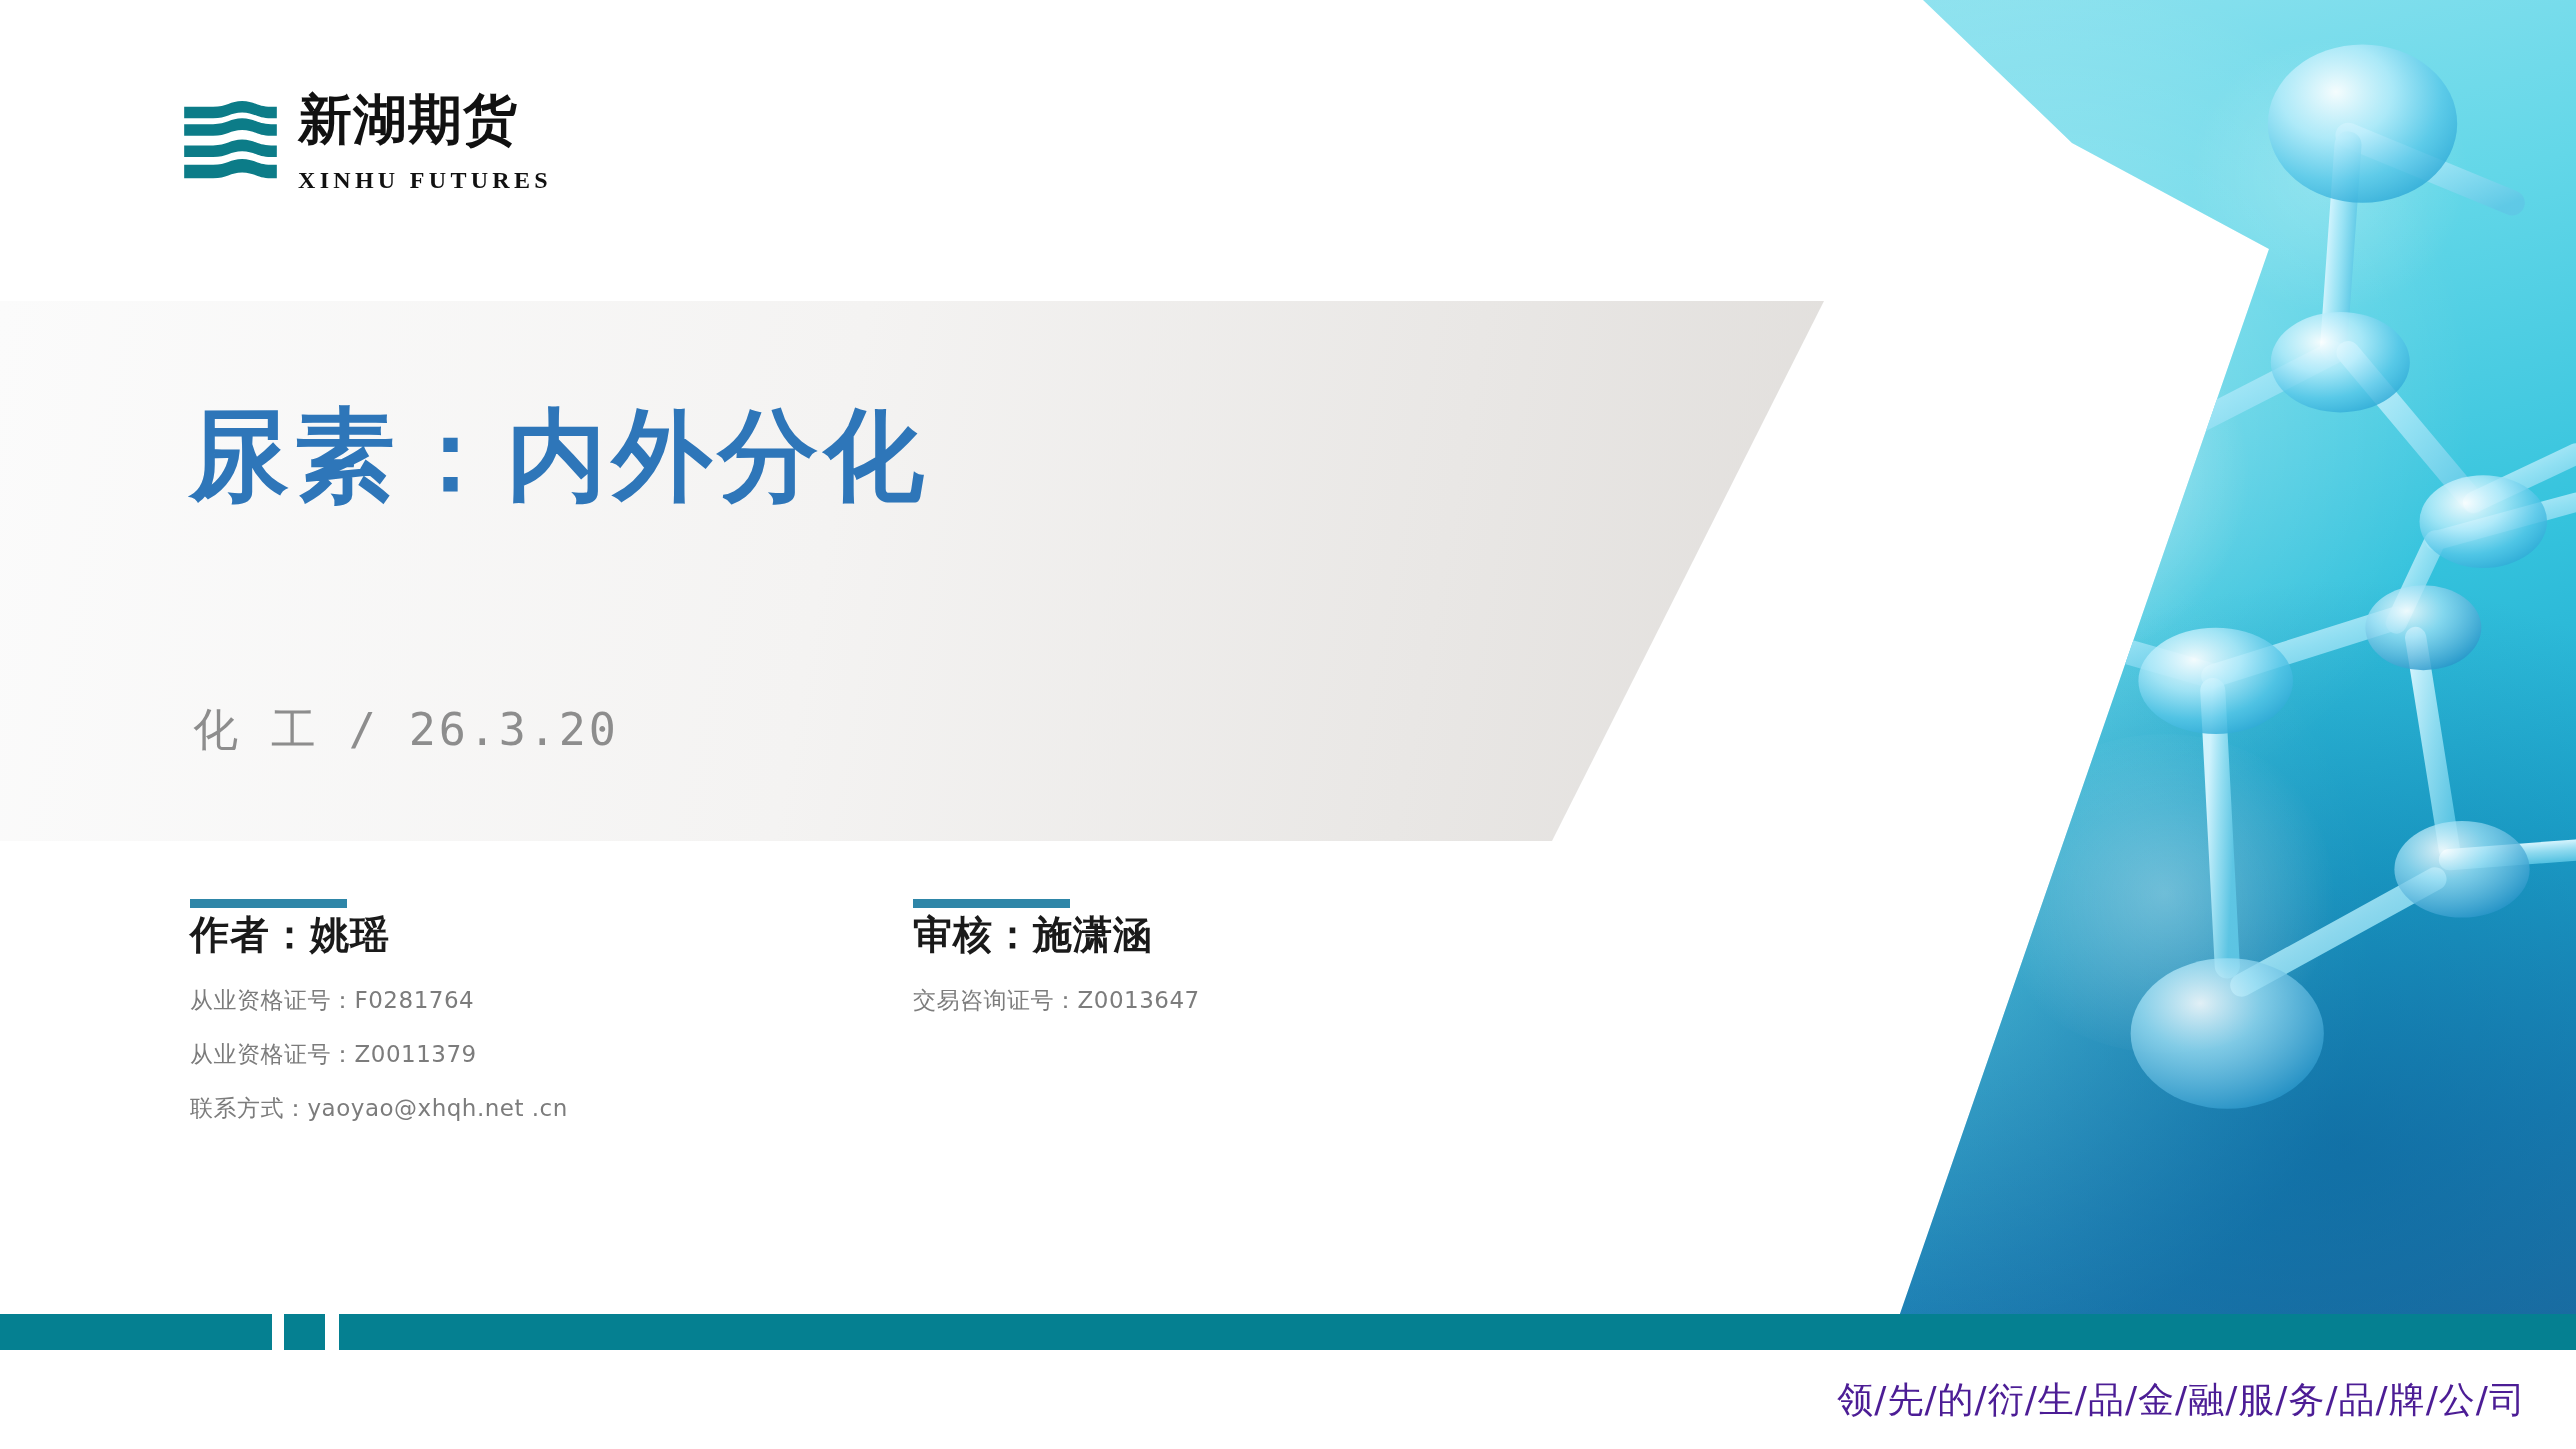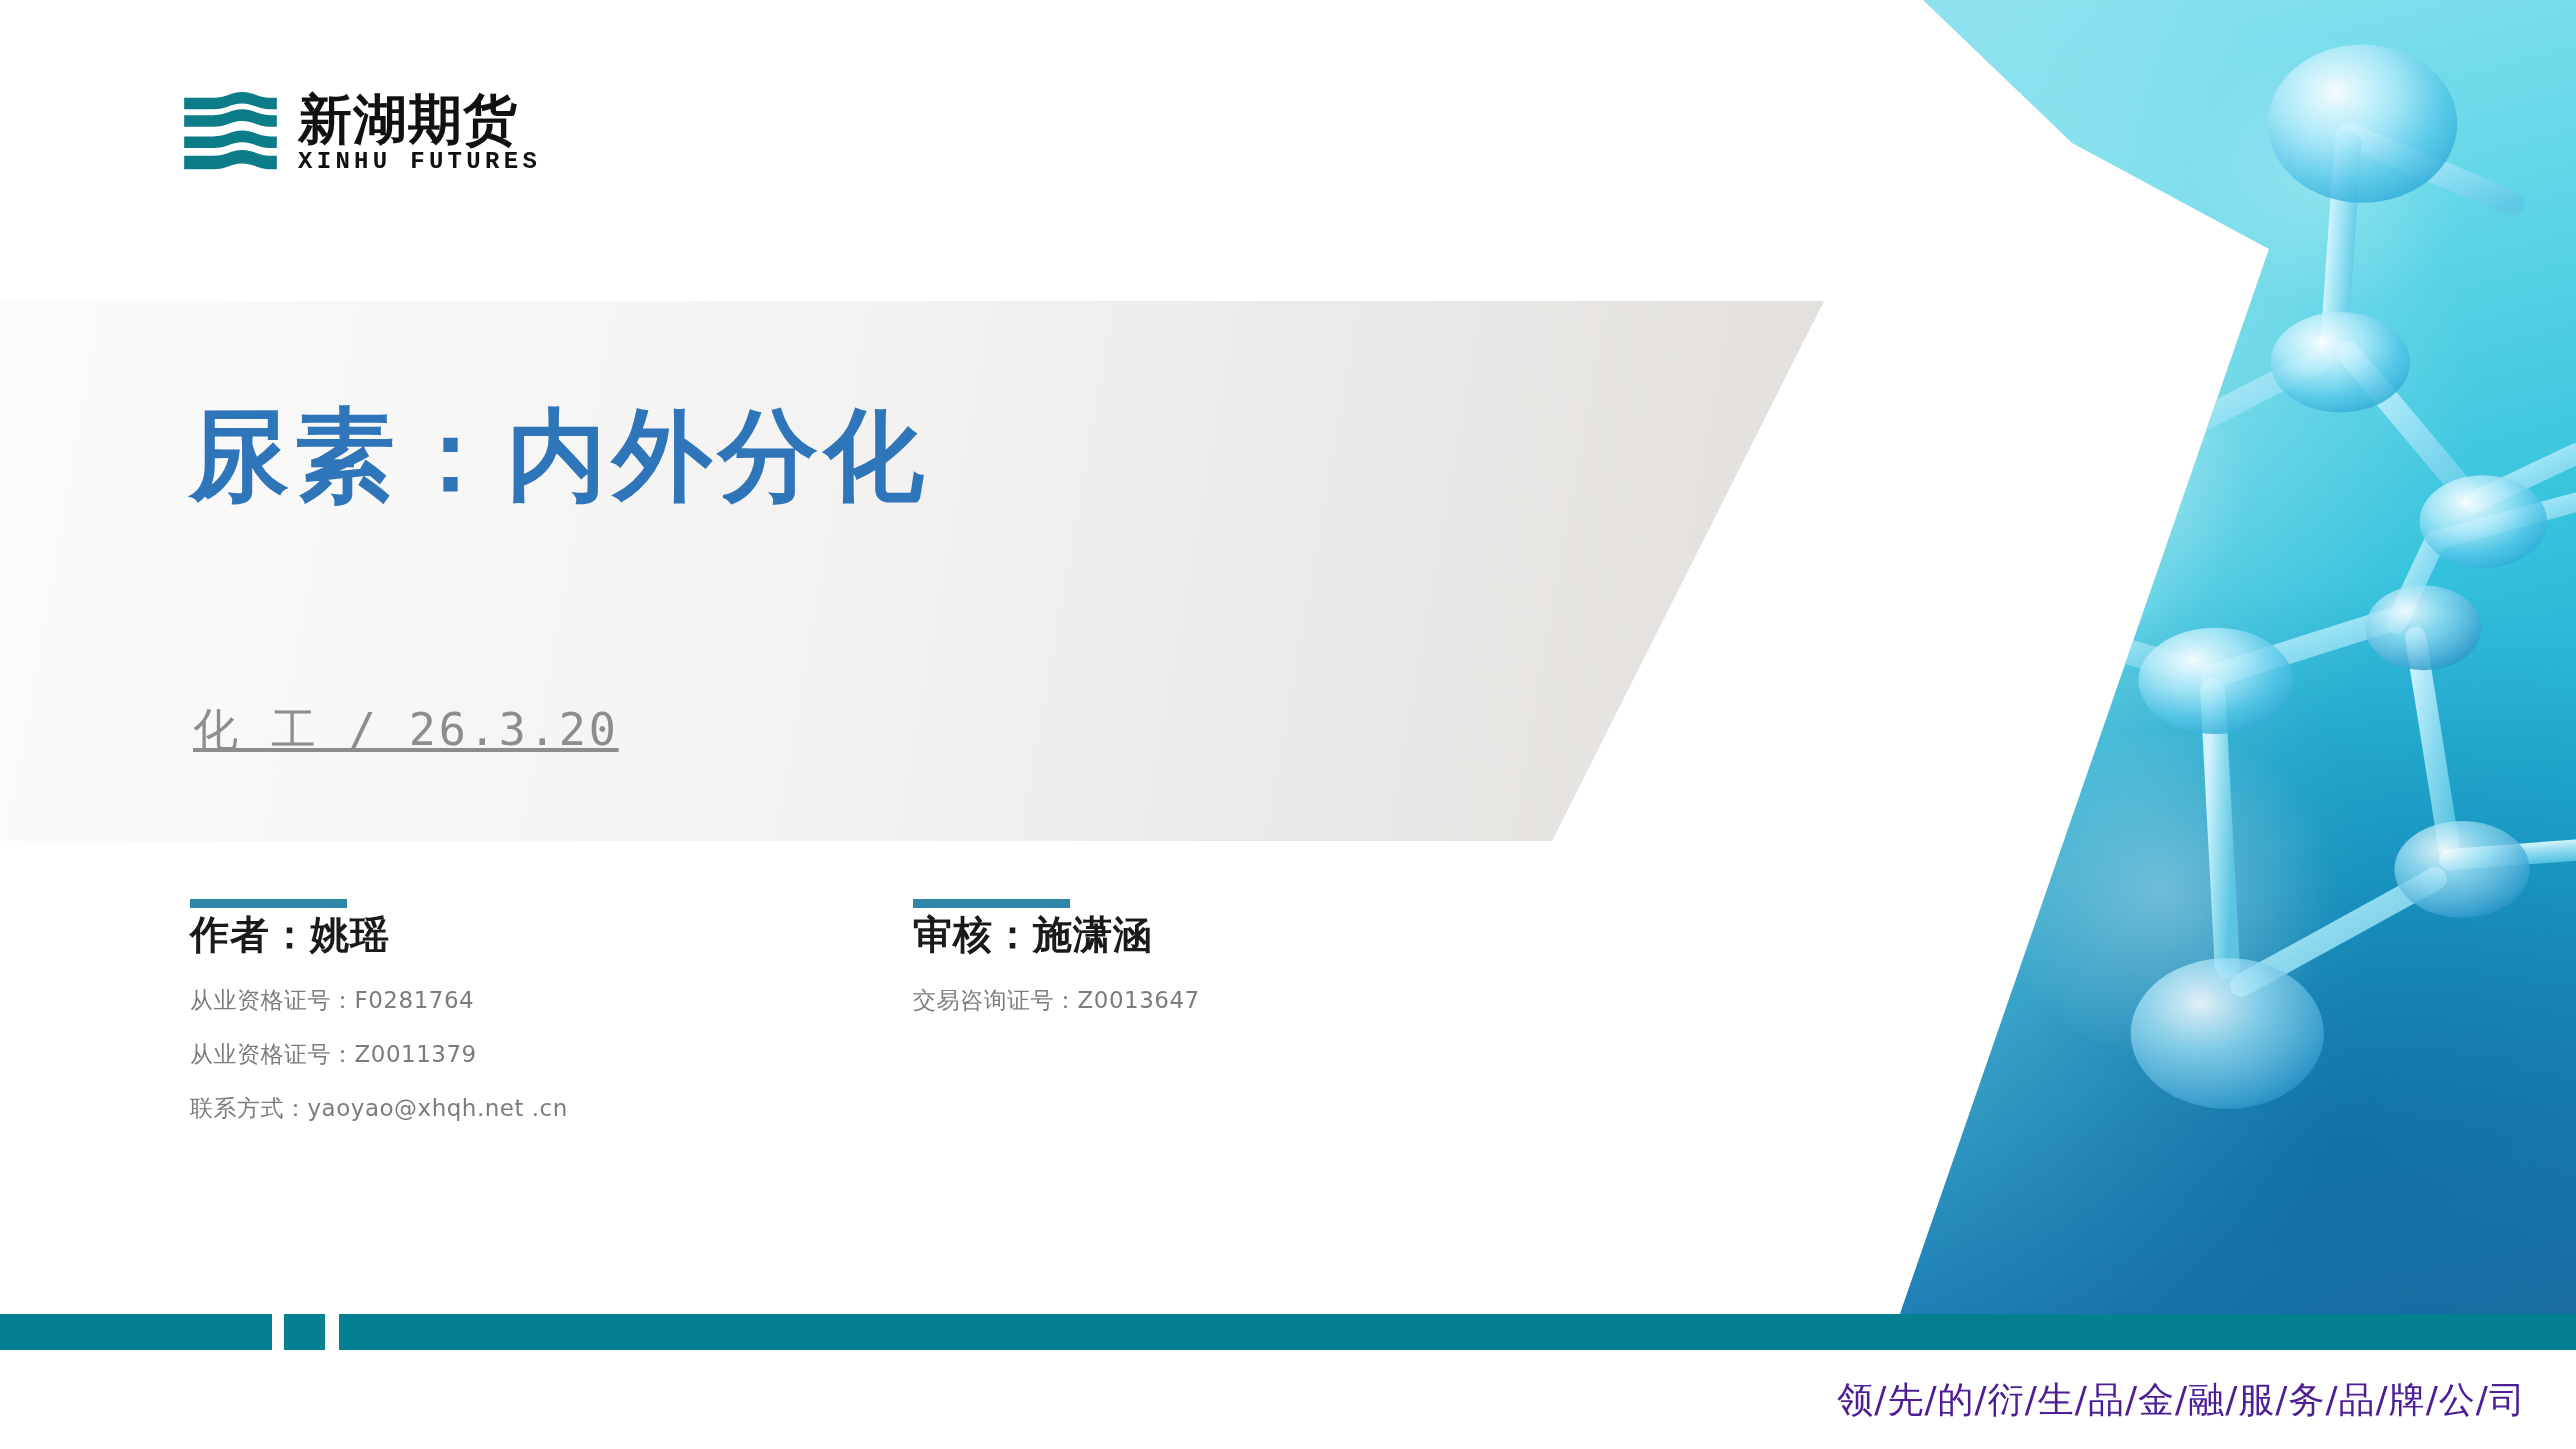--- a/index.html
+++ b/index.html
@@ -25,32 +25,32 @@
     position:absolute;left:0;top:301px;width:1971px;height:540px;
     clip-path:polygon(0 0, 1824px 0, 1552px 540px, 0 540px);
     background:linear-gradient(100deg,#fbfbfb 0%, #f4f3f2 42%, #e9e7e5 72%, #dedbd8 100%);
   }
 
   
   .logo{position:absolute;left:184px;top:92px;display:flex;align-items:center;gap:21px;}
   .logo-mark{width:93px;height:83px;}
   .logo-text{display:flex;flex-direction:column;justify-content:center;}
   .logo-cn{font-family:"DejaVu Sans","Liberation Sans",sans-serif;font-size:54px;font-weight:bold;color:#111111;letter-spacing:1px;line-height:1.04;}
-  .logo-en{font-family:Liberation Mono, monospace;font-size:24px;font-weight:bold;color:#111111;letter-spacing:4.3px;line-height:1.1;margin-top:1px;}
+  .logo-en{font-family:Liberation Serif, serif;font-size:24px;font-weight:bold;color:#111111;letter-spacing:4.3px;line-height:1.1;margin-top:19px;}
 
   
   .title{
     position:absolute;left:189px;top:390px;
     font-family:"DejaVu Sans","Liberation Sans",sans-serif;
     font-size:100px;font-weight:bold;color:#2E76B9;letter-spacing:5.8px;white-space:nowrap;
   }
   .subtitle{
     position:absolute;left:193px;top:700px;
     font-family:"DejaVu Sans Mono","Liberation Mono",monospace;
-    font-size:45px;color:#8d8d8d;letter-spacing:2.9px;white-space:nowrap;text-decoration:underline;
+    font-size:45px;color:#8d8d8d;letter-spacing:2.9px;white-space:nowrap;
   }
 
   
   .person{position:absolute;top:899px;}
   .person.left{left:190px;}
   .person.right{left:913px;}
   .accent{width:157px;height:8.7px;background:#2E86A8;}
   .person-name{
     font-family:"DejaVu Sans","Liberation Sans",sans-serif;
     font-size:39px;font-weight:bold;color:#1a1a1a;white-space:nowrap;letter-spacing:1px;

